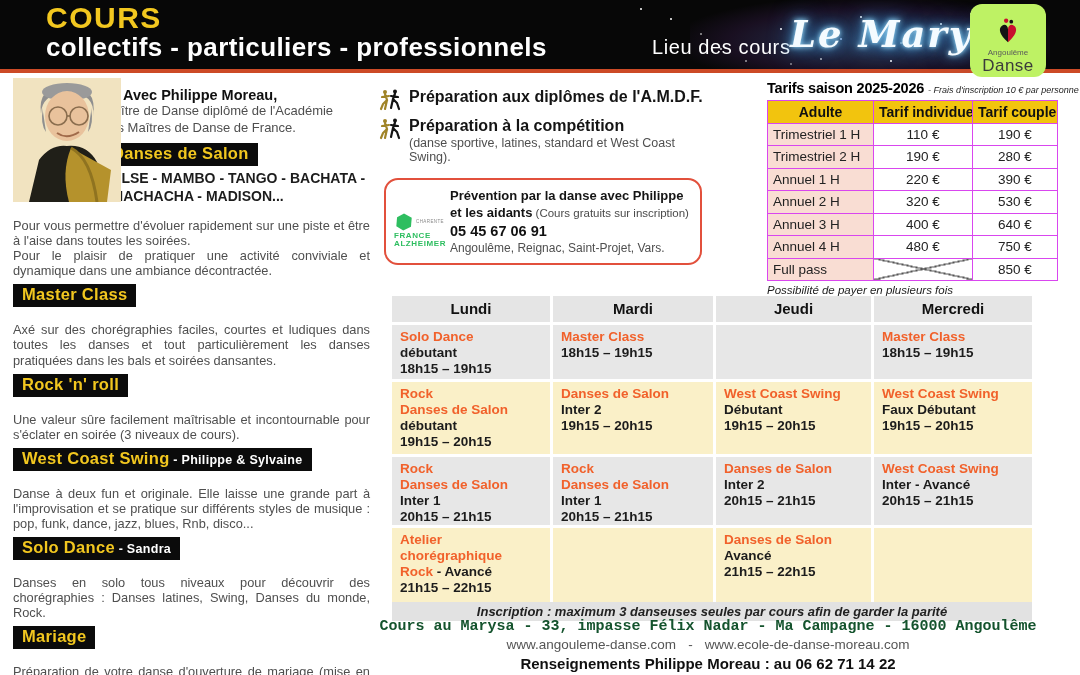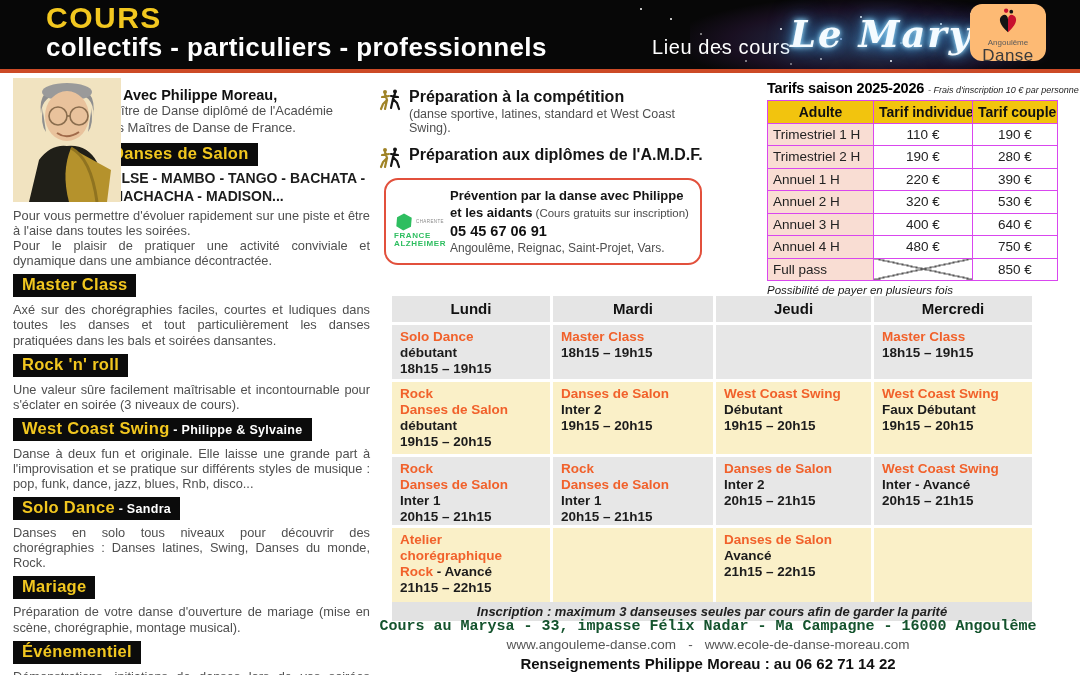--- a/index.html
+++ b/index.html
@@ -17,40 +17,40 @@
          180px 50px rgba(255,255,255,.7),220px 8px #fff,260px 34px rgba(255,255,255,.6),
          300px 15px #fff,340px 45px rgba(255,255,255,.8),370px 25px #fff,
          150px 55px rgba(255,255,255,.5),250px 52px #fff,60px 25px rgba(255,255,255,.6),
          330px 5px rgba(255,255,255,.9),200px 30px rgba(190,205,255,.9),105px 52px rgba(255,255,255,.6);}
   .h-title{position:absolute;left:46px;top:1px;font-size:30px;font-weight:bold;color:#f2c71f;letter-spacing:1.5px;}
   .h-sub{position:absolute;left:46px;top:32px;font-size:26px;font-weight:bold;color:#fff;letter-spacing:.4px;}
   .h-lieu{position:absolute;left:652px;top:36px;font-size:20px;color:#fff;letter-spacing:.6px;}
   .h-marysa{position:absolute;left:790px;top:12px;font-size:37px;font-family:"DejaVu Serif",serif;
             font-style:italic;font-weight:bold;color:#f4fbff;letter-spacing:2px;
             text-shadow:0 0 5px #a5e2ff,0 0 12px #55b4ea,0 0 24px #2a7fd0;}
-  .h-logo{position:absolute;left:970px;top:4px;width:76px;height:57px;background:#fdba74;border-radius:12px;
-          text-align:center;box-sizing:border-box;padding-top:3px;line-height:1;}
+  .h-logo{position:absolute;left:970px;top:4px;width:76px;height:73px;background:#bef264;border-radius:12px;
+          text-align:center;box-sizing:border-box;padding-top:13px;line-height:1;}
   .h-logo .city{font-size:8px;color:#5a5a5a;margin-top:1px;}
   .h-logo .name{font-size:17px;color:#3b3b3b;margin-top:0px;letter-spacing:.5px;}
 
   
   .leftcol{position:absolute;left:13px;top:78px;width:357px;}
   .intro{position:relative;height:127px;}
   .photo{position:absolute;left:0;top:0;width:108px;height:124px;overflow:hidden;}
   .intro-right{margin-left:90px;padding-top:9px;}
   .bullet{display:inline-block;width:14px;height:14px;border-radius:50%;background:#e8481c;
           margin-right:6px;vertical-align:-2px;}
   .intro-name{font-size:14.5px;font-weight:bold;color:#101010;}
   .intro-line{font-size:13px;color:#4f4f4f;line-height:1.3;}
   .badge{display:inline-block;background:#0b0b0b;color:#f2c71f;font-weight:bold;font-size:16.5px;
          padding:1px 9px 3px;letter-spacing:.3px;}
   .badge .suffix{color:#fff;font-size:12.5px;font-weight:bold;}
   .intro-right .badge{margin:6px 0 4px;}
   .dance-list{font-size:14px;font-weight:bold;color:#1c1c1c;line-height:1.28;}
-  .par{font-size:12.8px;color:#4f4f4f;line-height:1.18;text-align:justify;margin:3px 0 0;
+  .par{font-size:12.8px;color:#4f4f4f;line-height:1.18;text-align:justify;margin:13px 0 0;
        white-space:pre-line;}
   .section{margin-top:6px;}
   .section .badge{margin-bottom:2px;}
 
   
   .midcol{position:absolute;left:378px;top:88px;width:334px;}
   .prep-item{position:relative;padding-left:31px;margin-bottom:11px;}
   .prep-icon{position:absolute;left:0;top:0;}
   .prep-title{font-size:16px;font-weight:bold;color:#141414;}
   .prep-note{font-size:12.5px;color:#4f4f4f;margin-top:1px;}
@@ -177,37 +177,37 @@
           <g stroke="#a08427" stroke-width="2.2" fill="none" stroke-linecap="round">
             <circle cx="7" cy="4" r="2" fill="#a08427" stroke="none"></circle>
             <path d="M7 6 L9 12 L5 16 L3 21 M9 12 L7 21 M4 9 L11 8"></path>
           </g>
           <g stroke="#141414" stroke-width="2.2" fill="none" stroke-linecap="round">
             <circle cx="17" cy="3.5" r="2" fill="#141414" stroke="none"></circle>
             <path d="M17 5.5 L15 11 L19 15 L21 21 M15 11 L13 20 M13 8 L20 9"></path>
           </g>
         </svg>
       </span>
-      <div class="prep-title">Préparation à la compétition</div>
-      <div class="prep-note">(danse sportive, latines, standard et West Coast Swing).</div>
+      <div class="prep-title">Préparation aux diplômes de l'A.M.D.F.</div>
     </div>
     <div class="prep-item">
       <span class="prep-icon">
         <svg width="24" height="24" viewBox="0 0 24 24">
           <g stroke="#a08427" stroke-width="2.2" fill="none" stroke-linecap="round">
             <circle cx="7" cy="4" r="2" fill="#a08427" stroke="none"></circle>
             <path d="M7 6 L9 12 L5 16 L3 21 M9 12 L7 21 M4 9 L11 8"></path>
           </g>
           <g stroke="#141414" stroke-width="2.2" fill="none" stroke-linecap="round">
             <circle cx="17" cy="3.5" r="2" fill="#141414" stroke="none"></circle>
             <path d="M17 5.5 L15 11 L19 15 L21 21 M15 11 L13 20 M13 8 L20 9"></path>
           </g>
         </svg>
       </span>
-      <div class="prep-title">Préparation aux diplômes de l'A.M.D.F.</div>
+      <div class="prep-title">Préparation à la compétition</div>
+      <div class="prep-note">(danse sportive, latines, standard et West Coast Swing).</div>
     </div>
 
     <div class="alz-box">
       <div class="alz-logo">
         <div class="blob-row">
           <svg width="22" height="20" viewBox="0 0 26 24">
             <polygon points="13,1 23,6.5 22,18 12,23 3,17.5 4,6" fill="#2ebe60"></polygon>
             <polygon points="13,3 20,7 19.5,16 12,20 6,16 6.5,7" fill="#4ccб78" opacity="0.0"></polygon>
           </svg>
           <span class="alz-region">CHARENTE</span>

